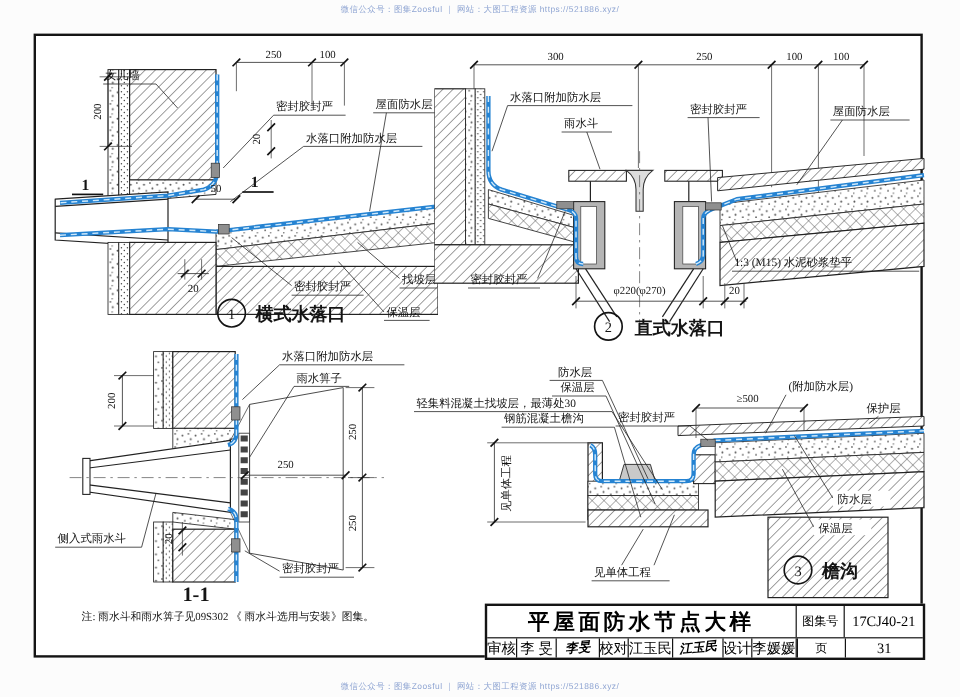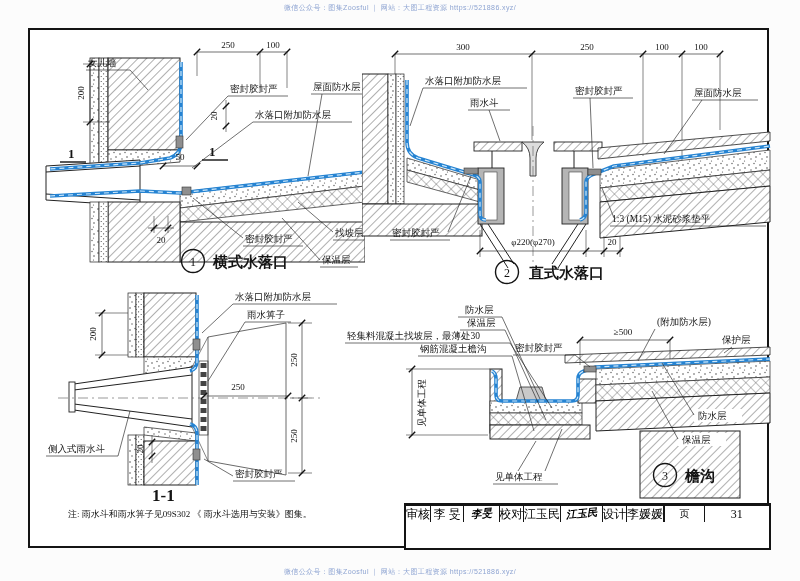--- a/index.html
+++ b/index.html
@@ -419,20 +419,25 @@
       <line x1="205" y1="188" x2="222" y2="146" class="ldr"></line>
   </g>
   <g>
     <circle cx="325" cy="192" r="11.5" fill="none" stroke="#141414" stroke-width="1.4"></circle>
     <text class="capnum" x="325" y="197" text-anchor="middle">3</text>
     <text class="cap" x="345" y="198">檐沟</text>
   </g>
 </svg>
 
 <div id="titleblock">
+  <div id="tb-r1">
+    <div class="tb-cell" id="tb-title">平屋面防水节点大样</div>
+    <div class="tb-cell tb-w40">图集号</div>
+    <div class="tb-cell tb-w66">17CJ40-21</div>
+  </div>
   <div id="tb-r2">
     <div class="tb-cell tb-s" style="width:24px">审核</div>
     <div class="tb-cell tb-s" style="width:34px">李 旻</div>
     <div class="tb-cell" style="width:36px">
         <span class="sig">李旻</span>
       </div>
     <div class="tb-cell tb-s" style="width:24px">校对</div>
     <div class="tb-cell tb-s" style="width:38px">江玉民</div>
     <div class="tb-cell" style="width:42px">
         <span class="sig">江玉民</span>

